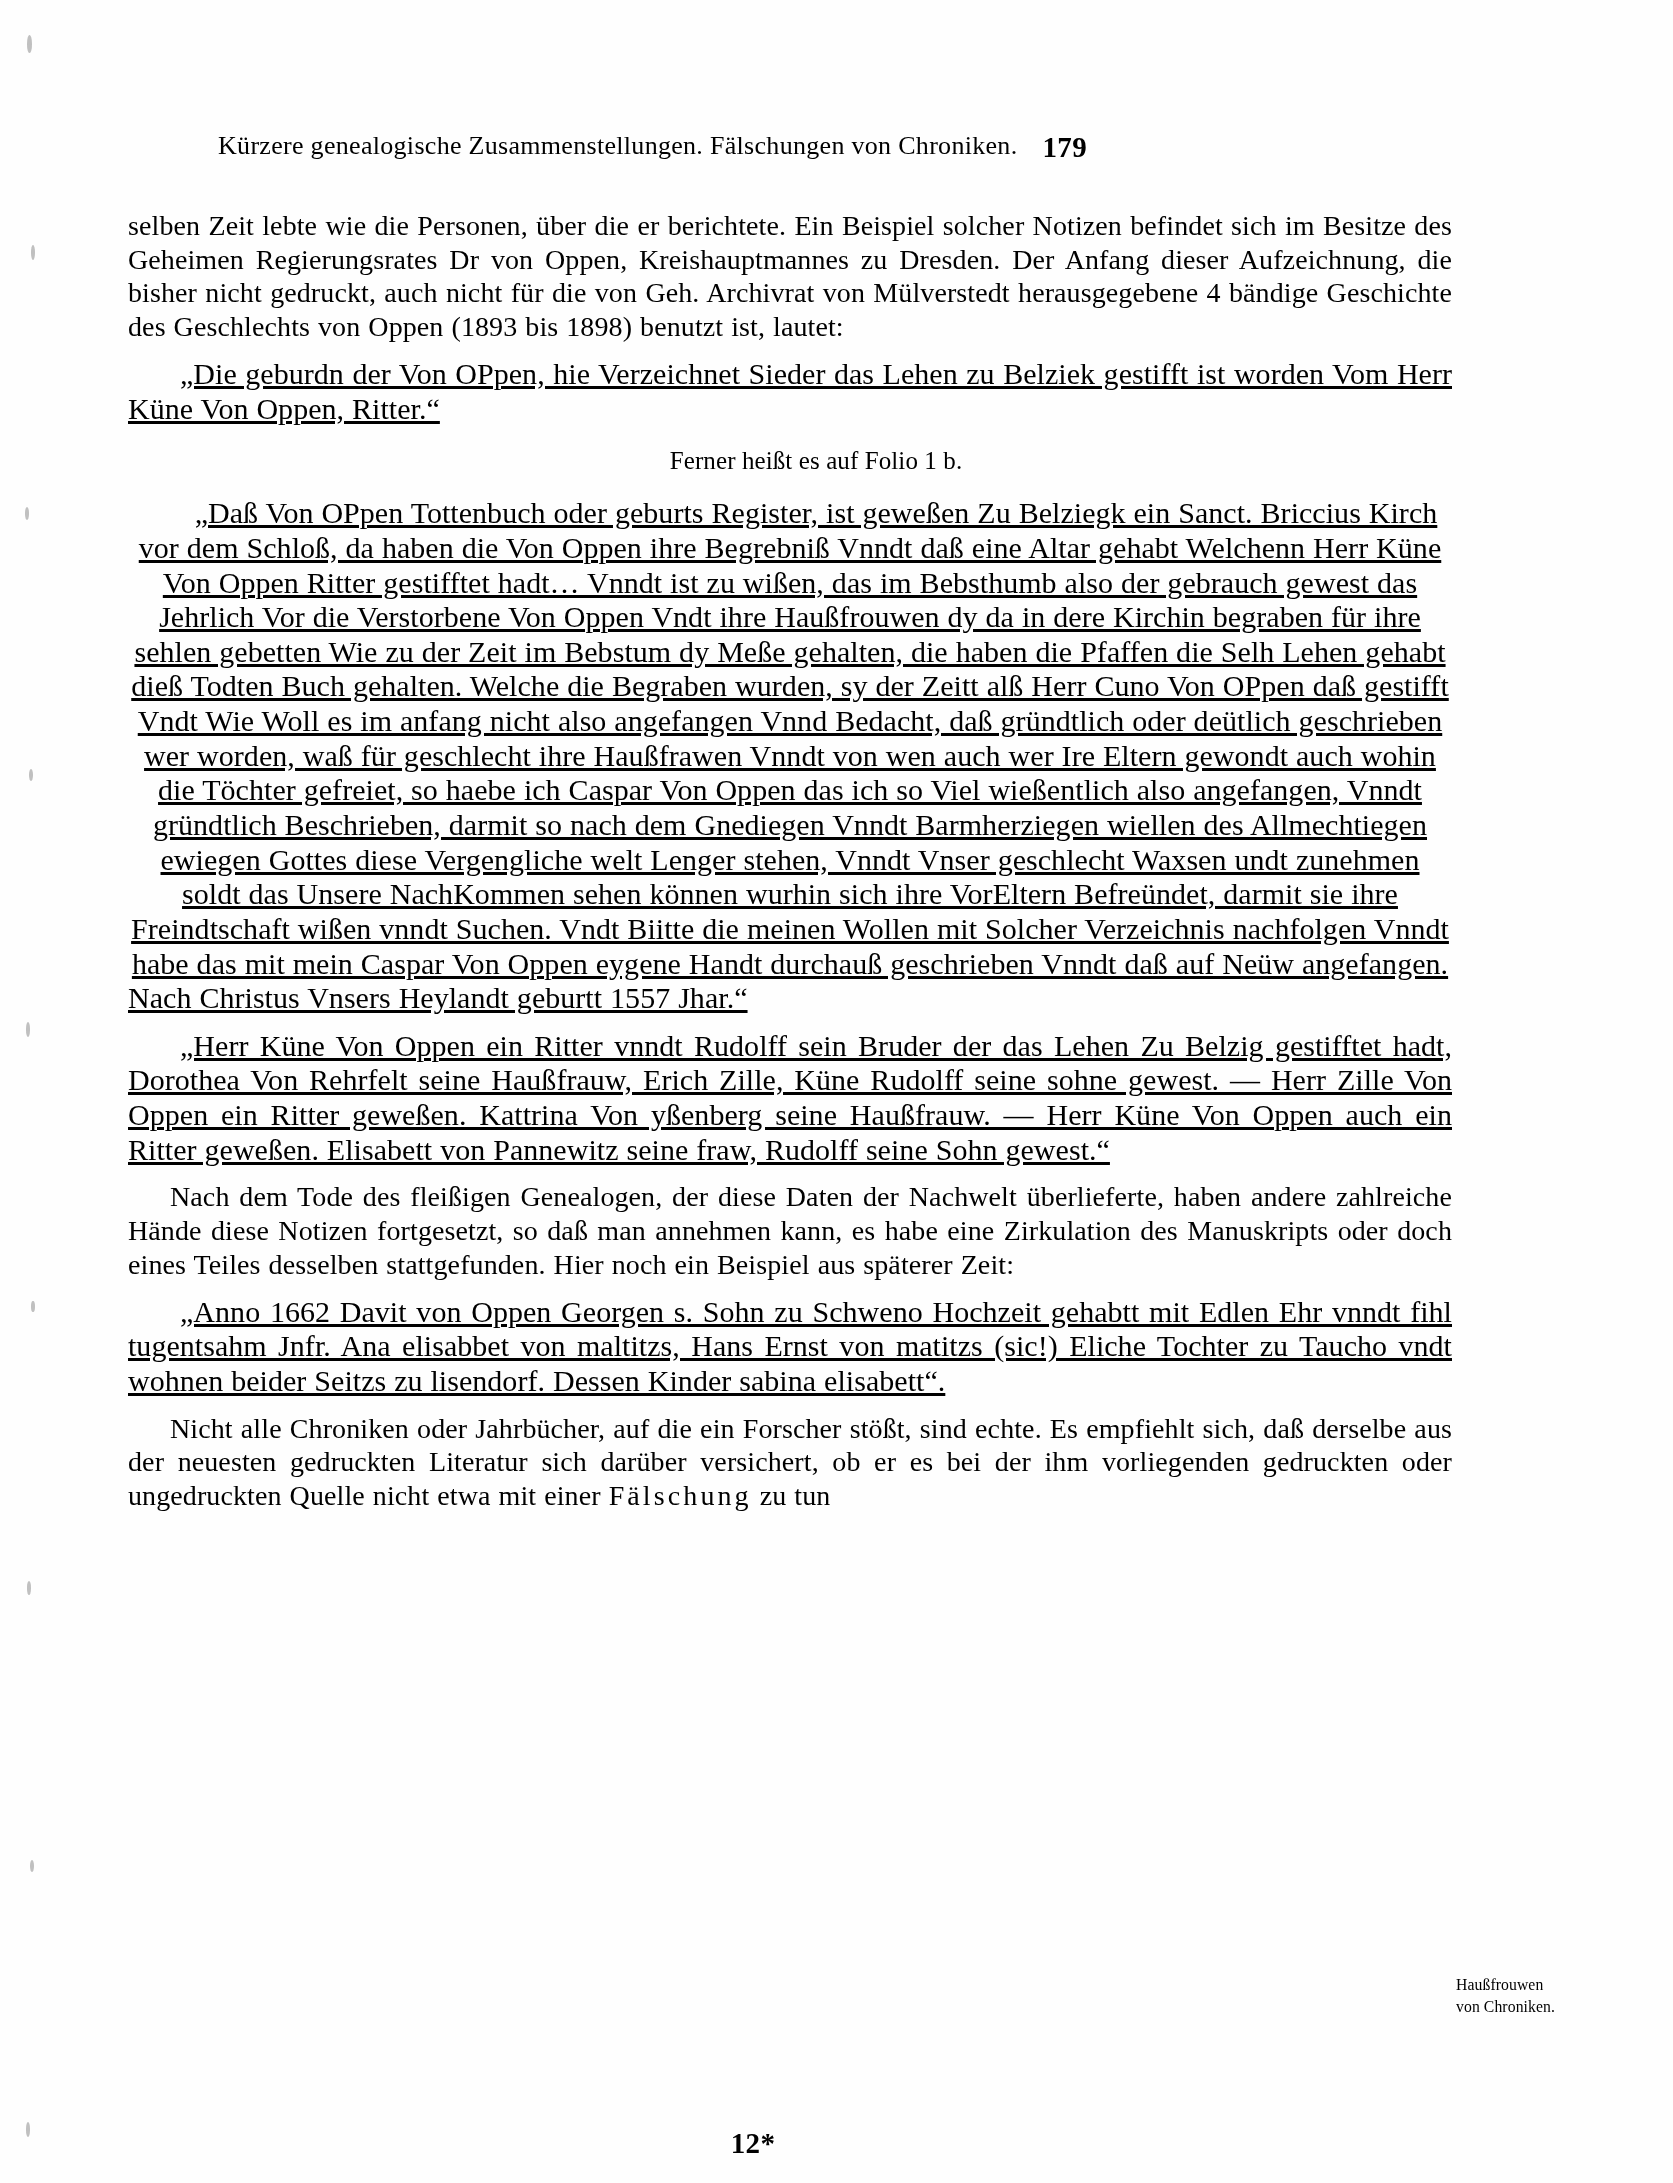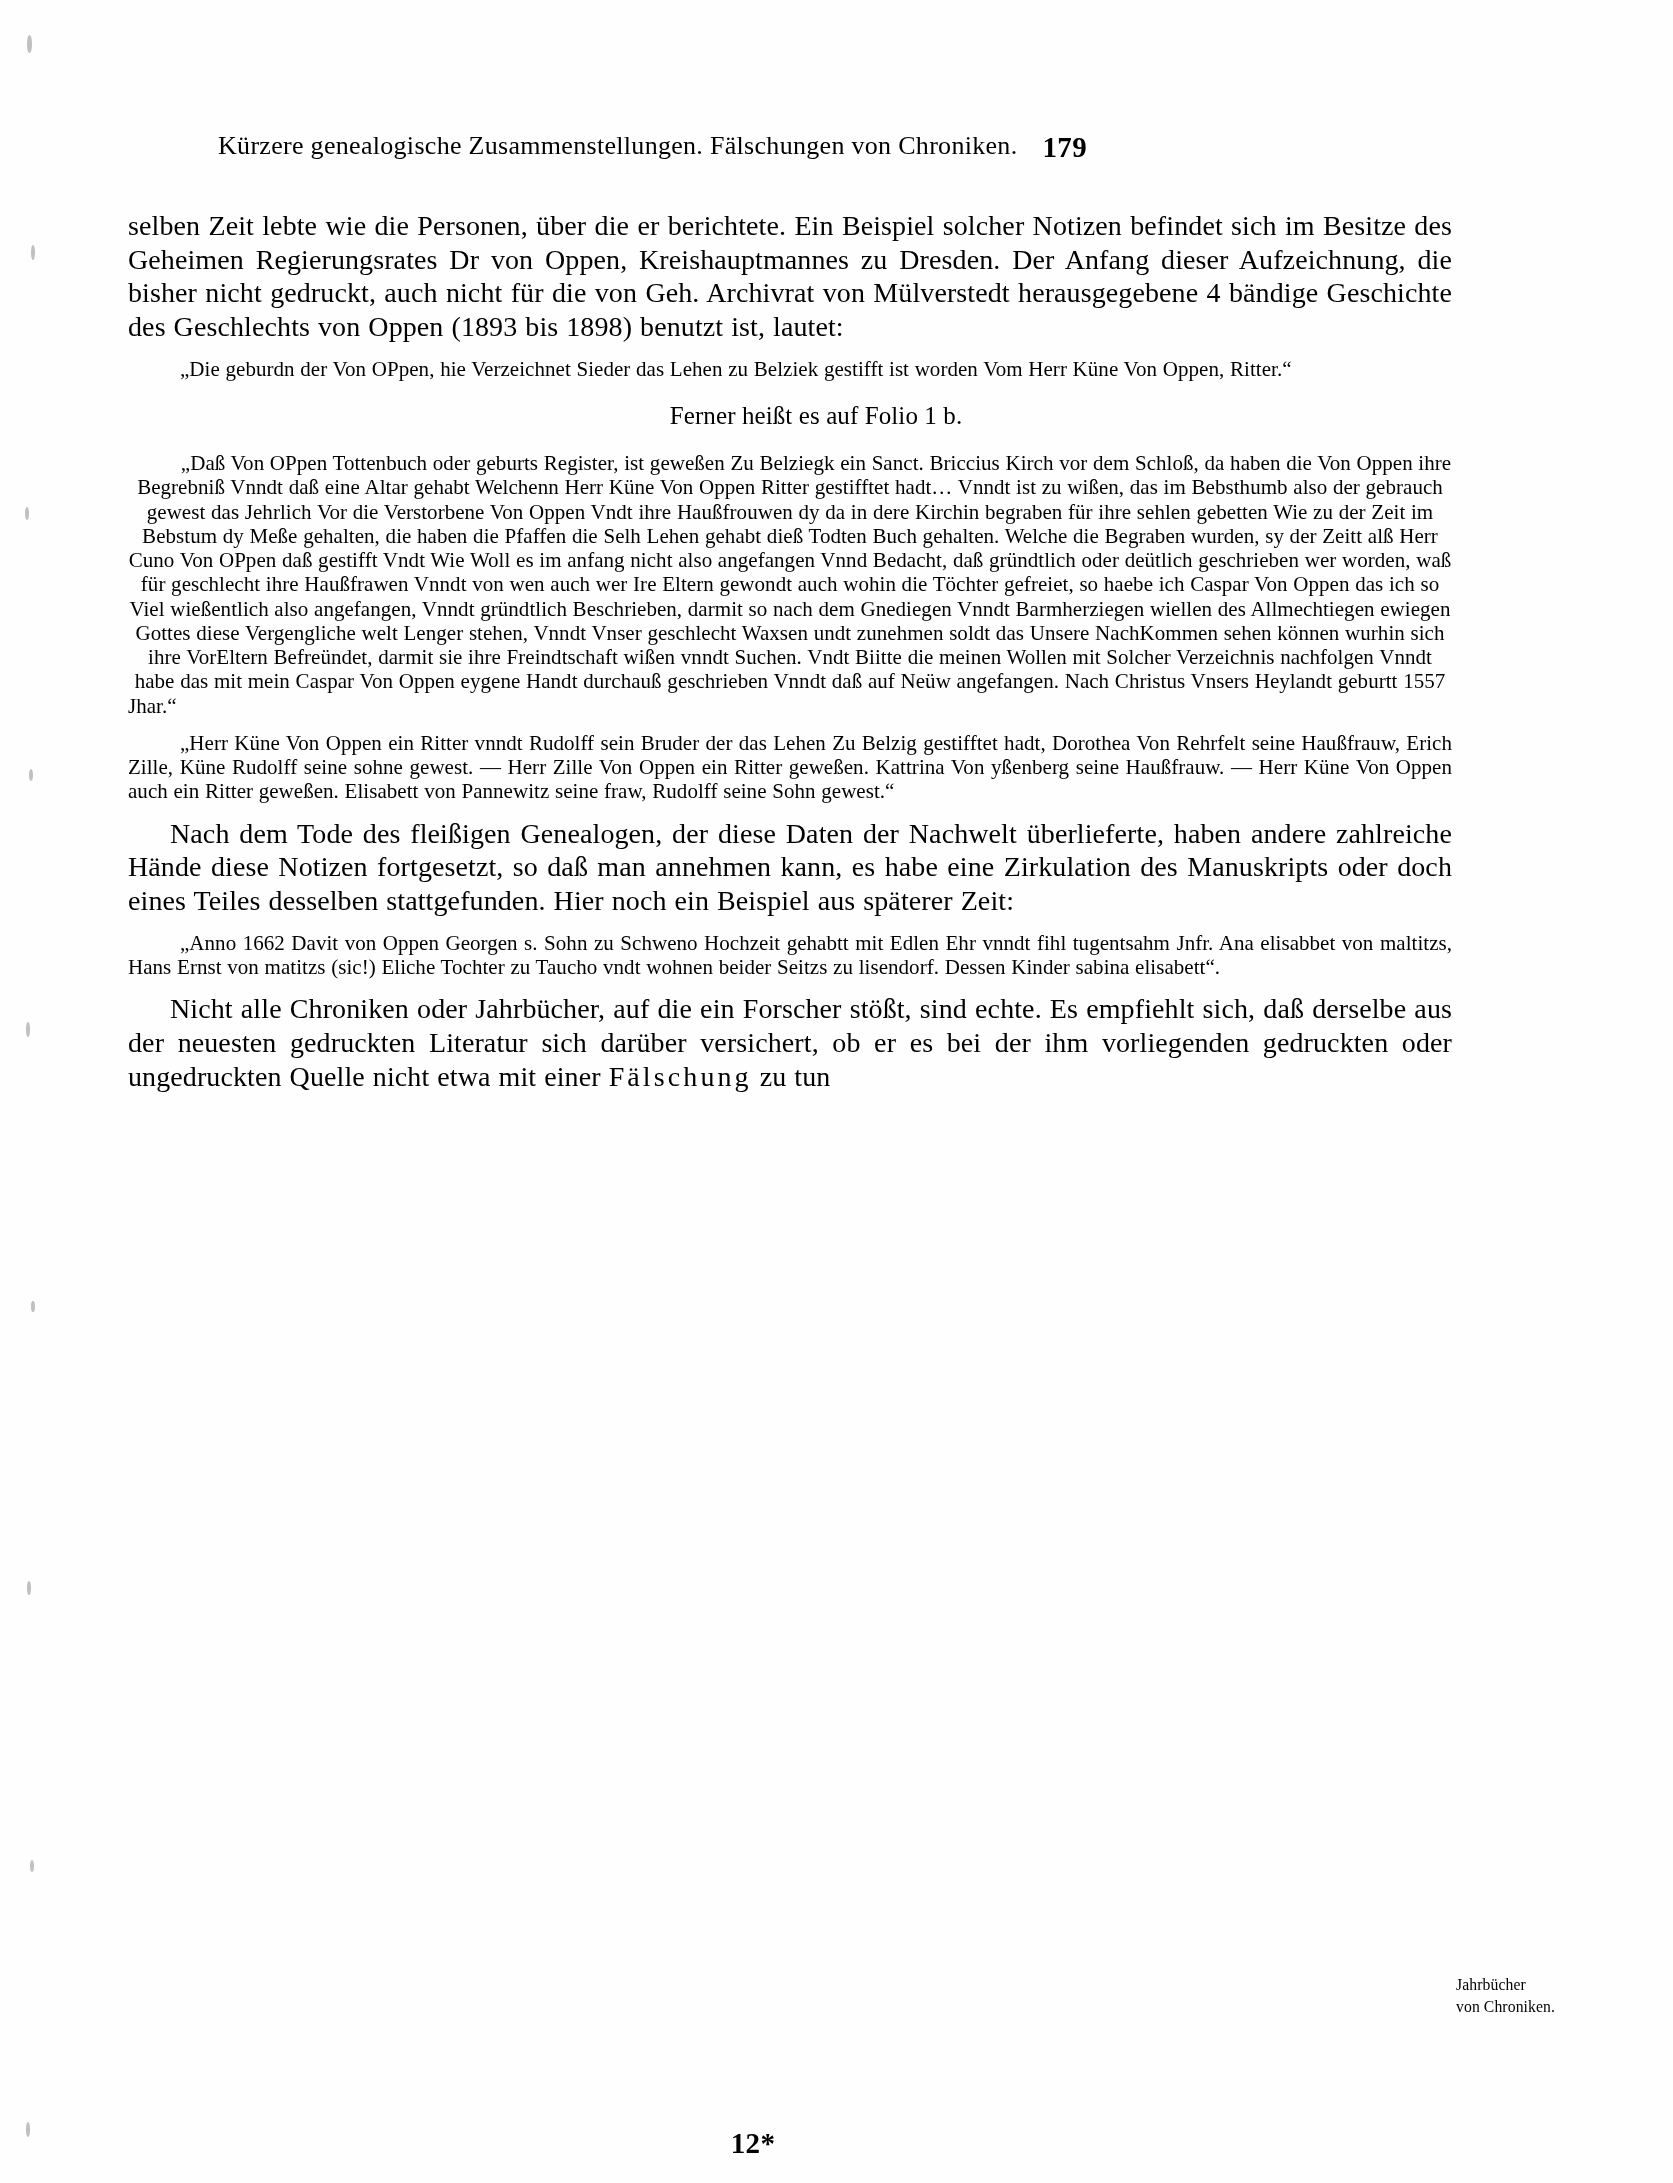--- a/index.html
+++ b/index.html
@@ -71,26 +71,27 @@
     text-align: justify;
     text-align-last: left;
     letter-spacing: 0.1px;
     word-spacing: 0.9px;
     margin-bottom: 2.6px;
   }
   .body-par.indent { text-indent: 42px; }
 
   
   .quote-par {
-    font-size: 21px;
+    font-size: 30px;
     line-height: 1.155;
     text-align: justify;
     text-align-last: left;
     letter-spacing: 0.04px;
     word-spacing: 0.4px;
+    text-decoration: underline;
   }
   .quote-par.indent { text-indent: 52px; }
 
   
   .mid-line {
     font-size: 25px;
     line-height: 1.2;
     text-indent: 52px;
     letter-spacing: 0.1px;
   }
@@ -161,20 +162,20 @@
 
     <p class="body-par indent sp-before-sm">Nach dem Tode des fleißigen Genealogen, der diese Daten der Nachwelt überlieferte, haben andere zahlreiche Hände diese Notizen fortgesetzt, so daß man annehmen kann, es habe eine Zirkulation des Manuskripts oder doch eines Teiles desselben stattgefunden. Hier noch ein Beispiel aus späterer Zeit:</p>
 
     <p class="quote-par indent sp-before-sm">„Anno 1662 Davit von Oppen Georgen s. Sohn zu Schweno Hochzeit gehabtt mit Edlen Ehr vnndt fihl tugentsahm Jnfr. Ana elisabbet von maltitzs, Hans Ernst von matitzs (sic!) Eliche Tochter zu Taucho vndt wohnen beider Seitzs zu lisendorf. Dessen Kinder sabina elisabett“.</p>
 
     <p class="body-par indent sp-before-sm"><span>Nicht alle Chroniken oder Jahrbücher, auf die ein Forscher stößt, sind echte. Es empfiehlt sich, daß derselbe aus der neuesten gedruckten Literatur sich darüber versichert, ob er es bei der ihm vorliegenden gedruckten oder ungedruckten Quelle nicht etwa mit einer </span><span class="spaced">Fälschung</span><span> zu tun</span></p>
 
   </div>
 
   <div class="marginal">
-    <span class="ml1">Jahrbücher</span>
+    <span class="ml1">Haußfrouwen</span>
     <span class="ml2">von Chroniken.</span>
   </div>
 
   <div class="signature">12*</div>
 
 </div>
 
 
 </body></html>

